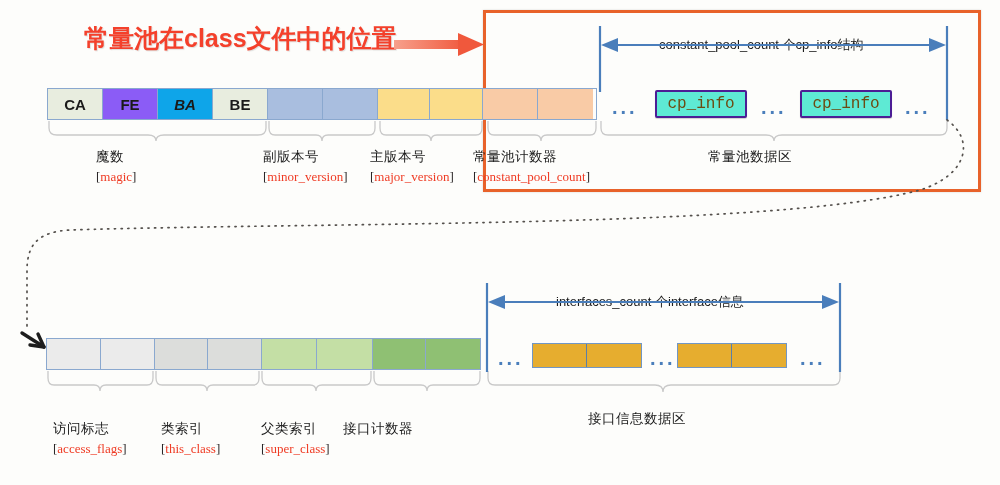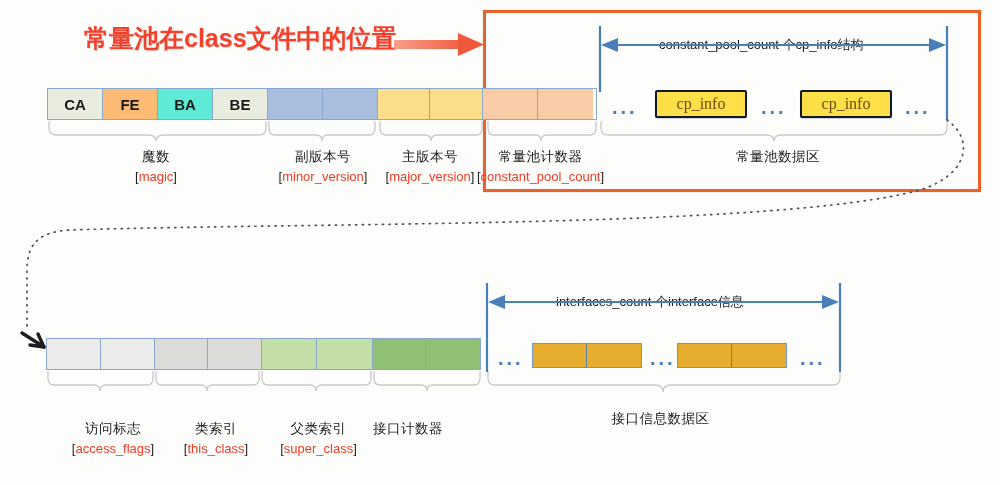--- a/index.html
+++ b/index.html
@@ -53,22 +53,23 @@
     font-size: 15px;
     font-weight: bold;
     color: #1a1a1a;
     font-family: "Liberation Sans", sans-serif;
   }
   .cell:last-child { border-right: none; }
 
   
   .lbl {
     position: absolute;
-    text-align: center;
+    text-align: left;
     white-space: nowrap;
+    font-family: Liberation Serif, serif;
   }
   .lbl .cn {
     display: block;
     font-size: 13.5px;
     color: #1b1b1b;
     font-weight: normal;
     letter-spacing: .5px;
   }
   .lbl .code {
     display: block;
@@ -88,29 +89,29 @@
     color: #1c1c1c;
     background: #fdfdfb;
     padding: 0 4px;
     white-space: nowrap;
   }
 
   
   .cpinfo {
     position: absolute;
     box-sizing: border-box;
-    background: #fde047;
-    border: 2px solid #0f172a;
+    background: #5eead4;
+    border: 2px solid #4c1d95;
     border-radius: 2px;
     display: flex;
     align-items: center;
     justify-content: center;
     font-size: 16px;
     color: #6d4b12;
-    font-family: Liberation Serif, serif;
+    font-family: Liberation Mono, monospace;
     box-shadow: 0 1px 1px rgba(0,0,0,.18);
   }
 
   
   .dots {
     position: absolute;
     color: #4a7ebb;
     font-size: 20px;
     font-weight: bold;
     letter-spacing: 3px;
@@ -143,22 +144,22 @@
 <body>
 
 <div id="root">
 
   <div class="abs" id="title">常量池在class文件中的位置</div>
 
   <div class="abs" id="redbox"></div>
 
   <div class="abs byterow" id="toprow" style="left:47px; top:88px; width:550px;">
       <div class="cell" style="width: 55px; background: rgb(232, 237, 223);">CA</div>
-      <div class="cell" style="width: 55px; background: #fdba74;">FE</div>
-      <div class="cell" style="width: 55px; background: #5eead4;">BA</div>
+      <div class="cell" style="width: 55px; background: #8b5cf6;">FE</div>
+      <div class="cell" style="width: 55px; background: #0ea5e9; font-style: italic;">BA</div>
       <div class="cell" style="width: 55px; background: rgb(232, 237, 223);">BE</div>
       <div class="cell" style="width: 55px; background: rgb(169, 190, 223);"></div>
       <div class="cell" style="width: 55px; background: rgb(169, 190, 223);"></div>
       <div class="cell" style="width: 52px; background: rgb(251, 221, 138);"></div>
       <div class="cell" style="width: 53px; background: rgb(251, 221, 138);"></div>
       <div class="cell" style="width: 55px; background: rgb(249, 203, 166);"></div>
       <div class="cell" style="width: 55px; background: rgb(249, 203, 166);"></div>
     </div>
 
   <div class="cpinfo" id="cpinfo1" style="left:655px; top:90px; width:92px; height:28px;">

